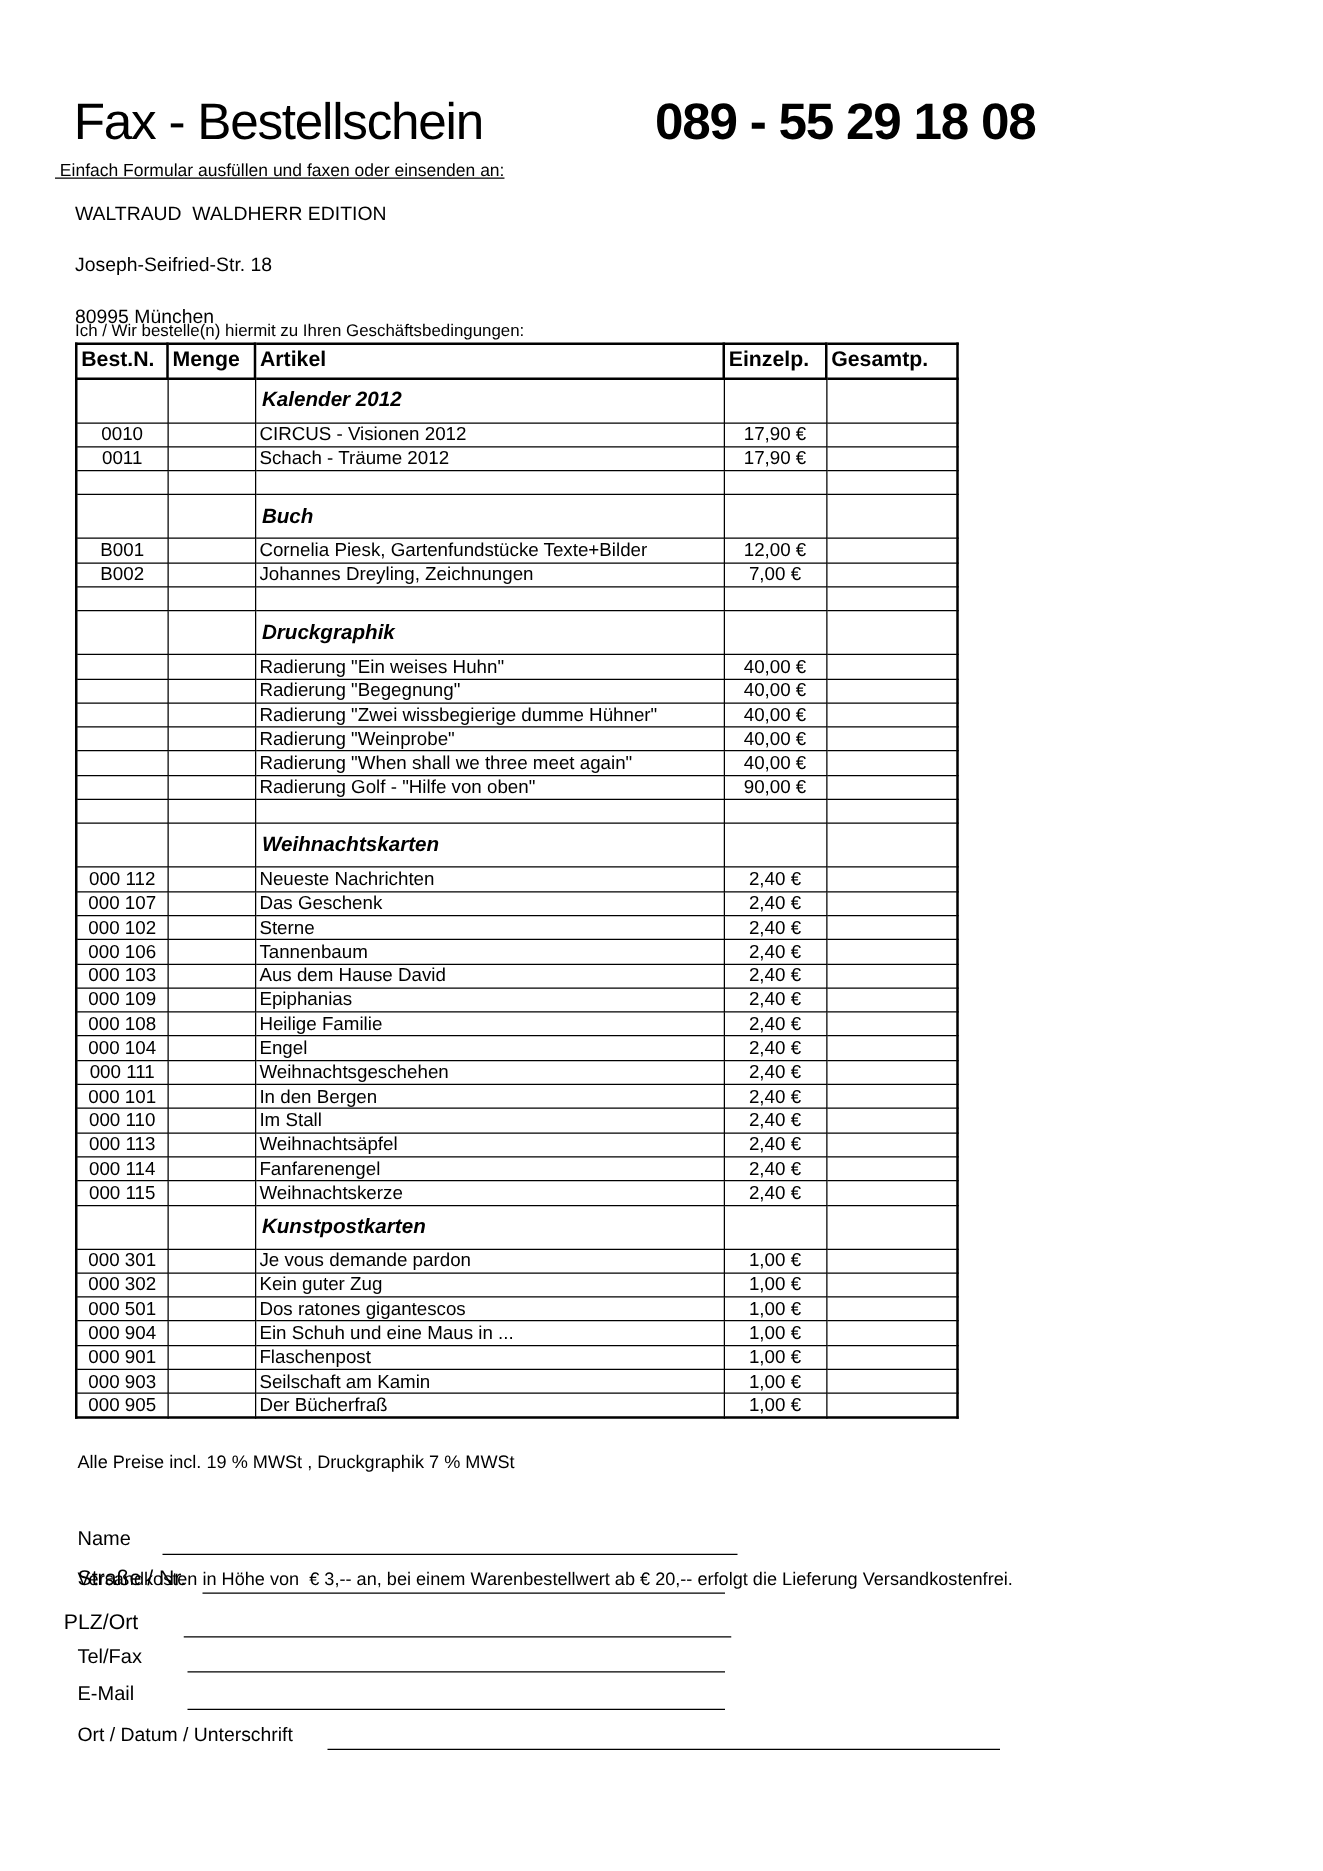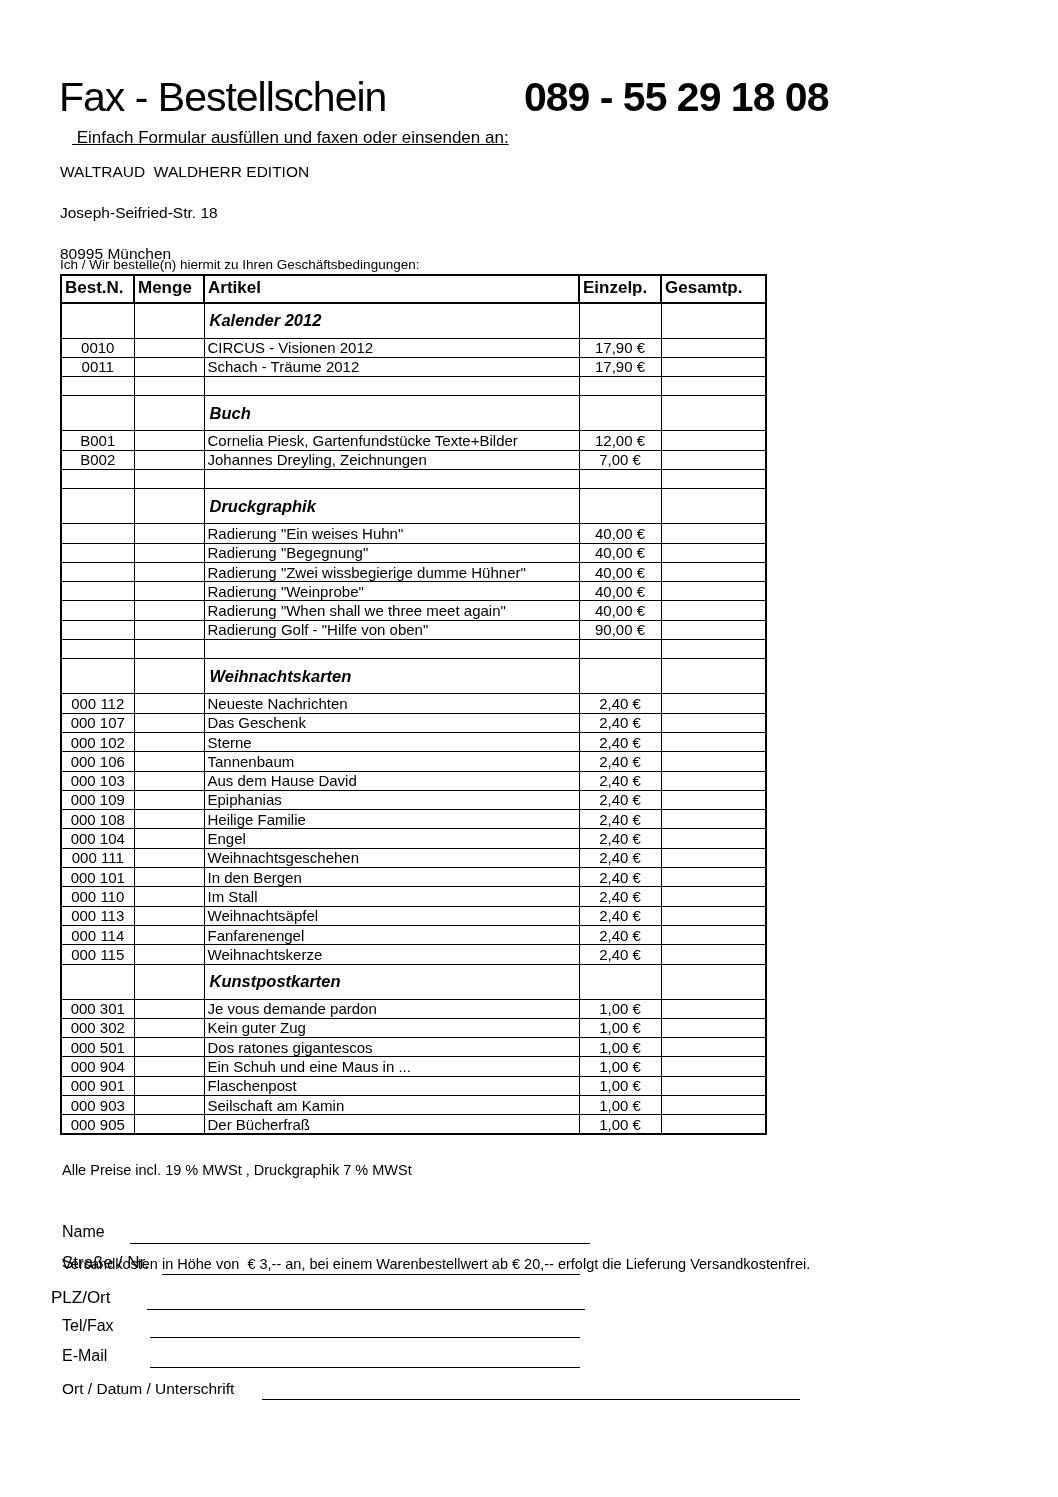--- a/index.html
+++ b/index.html
@@ -5,21 +5,21 @@
   html,body{margin:0;padding:0;}
   body{
     width:1058px;height:1497px;position:relative;
     background:#ffffff;color:#000000;
     font-family:"Liberation Sans","DejaVu Sans",sans-serif;
     -webkit-font-smoothing:antialiased;
   }
   .abs{position:absolute;}
   #doc-title{left:59px;top:74px;font-size:41px;font-weight:normal;letter-spacing:-1px;white-space:pre;}
   #fax-number{left:524px;top:74px;font-size:41px;font-weight:bold;letter-spacing:-1px;white-space:pre;}
-  #subtitle{left:72px;top:128px;font-size:17px;text-decoration:underline;white-space:pre;}
+  #subtitle{left:44px;top:128px;font-size:14px;text-decoration:underline;white-space:pre;}
   #recipient{left:60px;top:162px;font-size:15.5px;line-height:20.5px;white-space:pre;}
   #order-intro{left:60px;top:257px;font-size:13.5px;white-space:pre;}
 
   
   #order-table-wrap{left:60px;top:274px;}
   table{border-collapse:collapse;table-layout:fixed;width:705px;}
   col.w-bestn{width:73px;} col.w-menge{width:70px;} col.w-artikel{width:375px;}
   col.w-einzelp{width:82px;} col.w-gesamtp{width:105px;}
   table{border:2px solid #000;}
   th{border:2px solid #000;font-size:17px;font-weight:bold;text-align:left;padding:0 0 2px 3px;height:24px;vertical-align:middle;}

